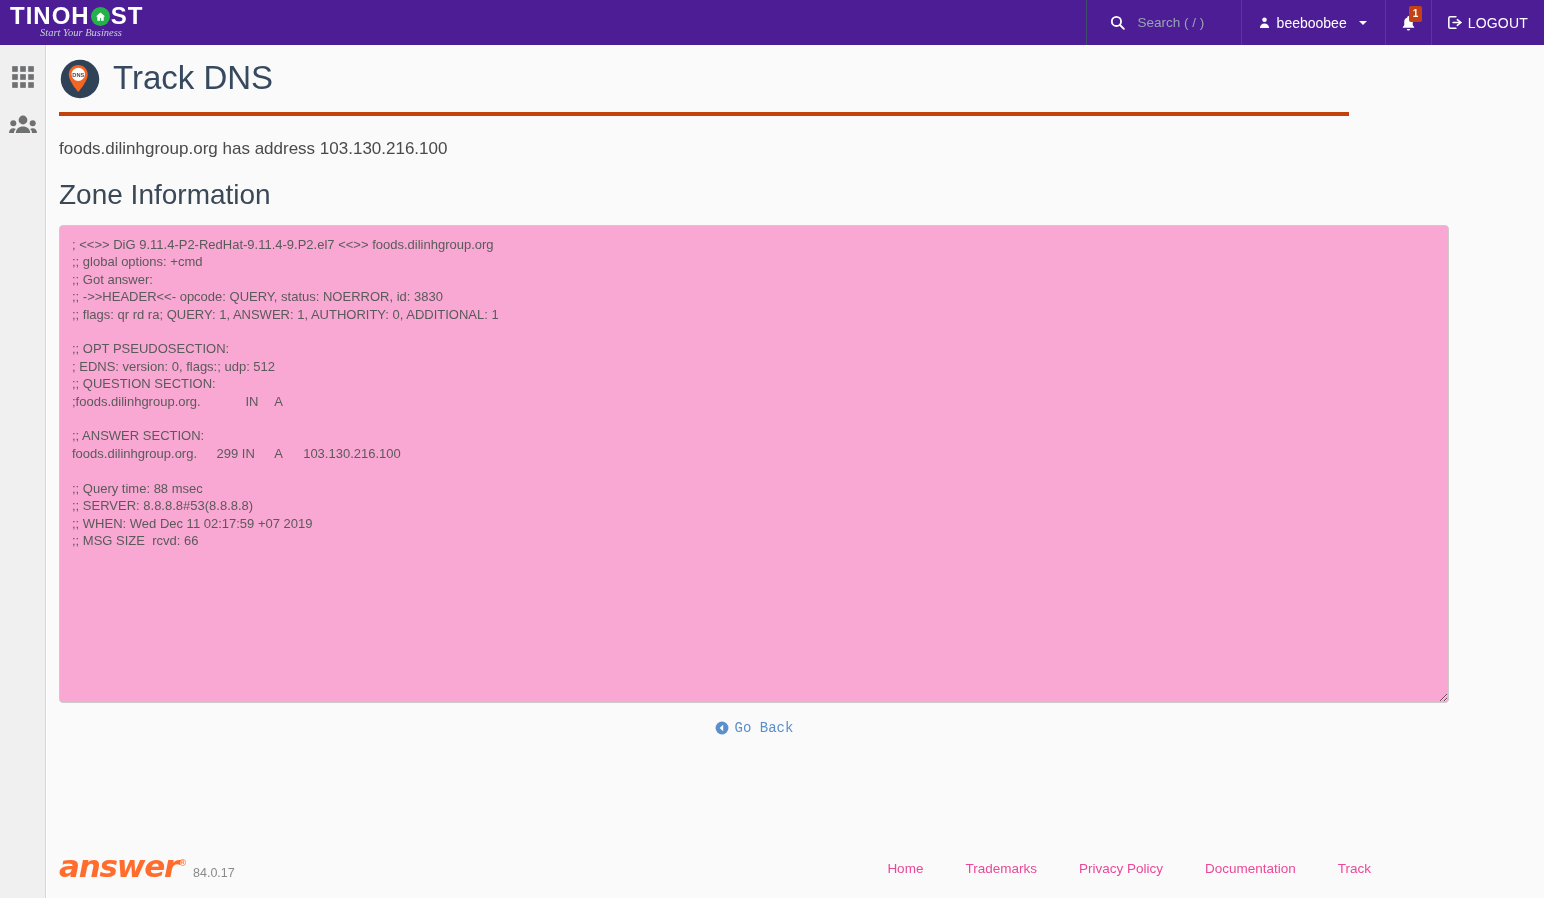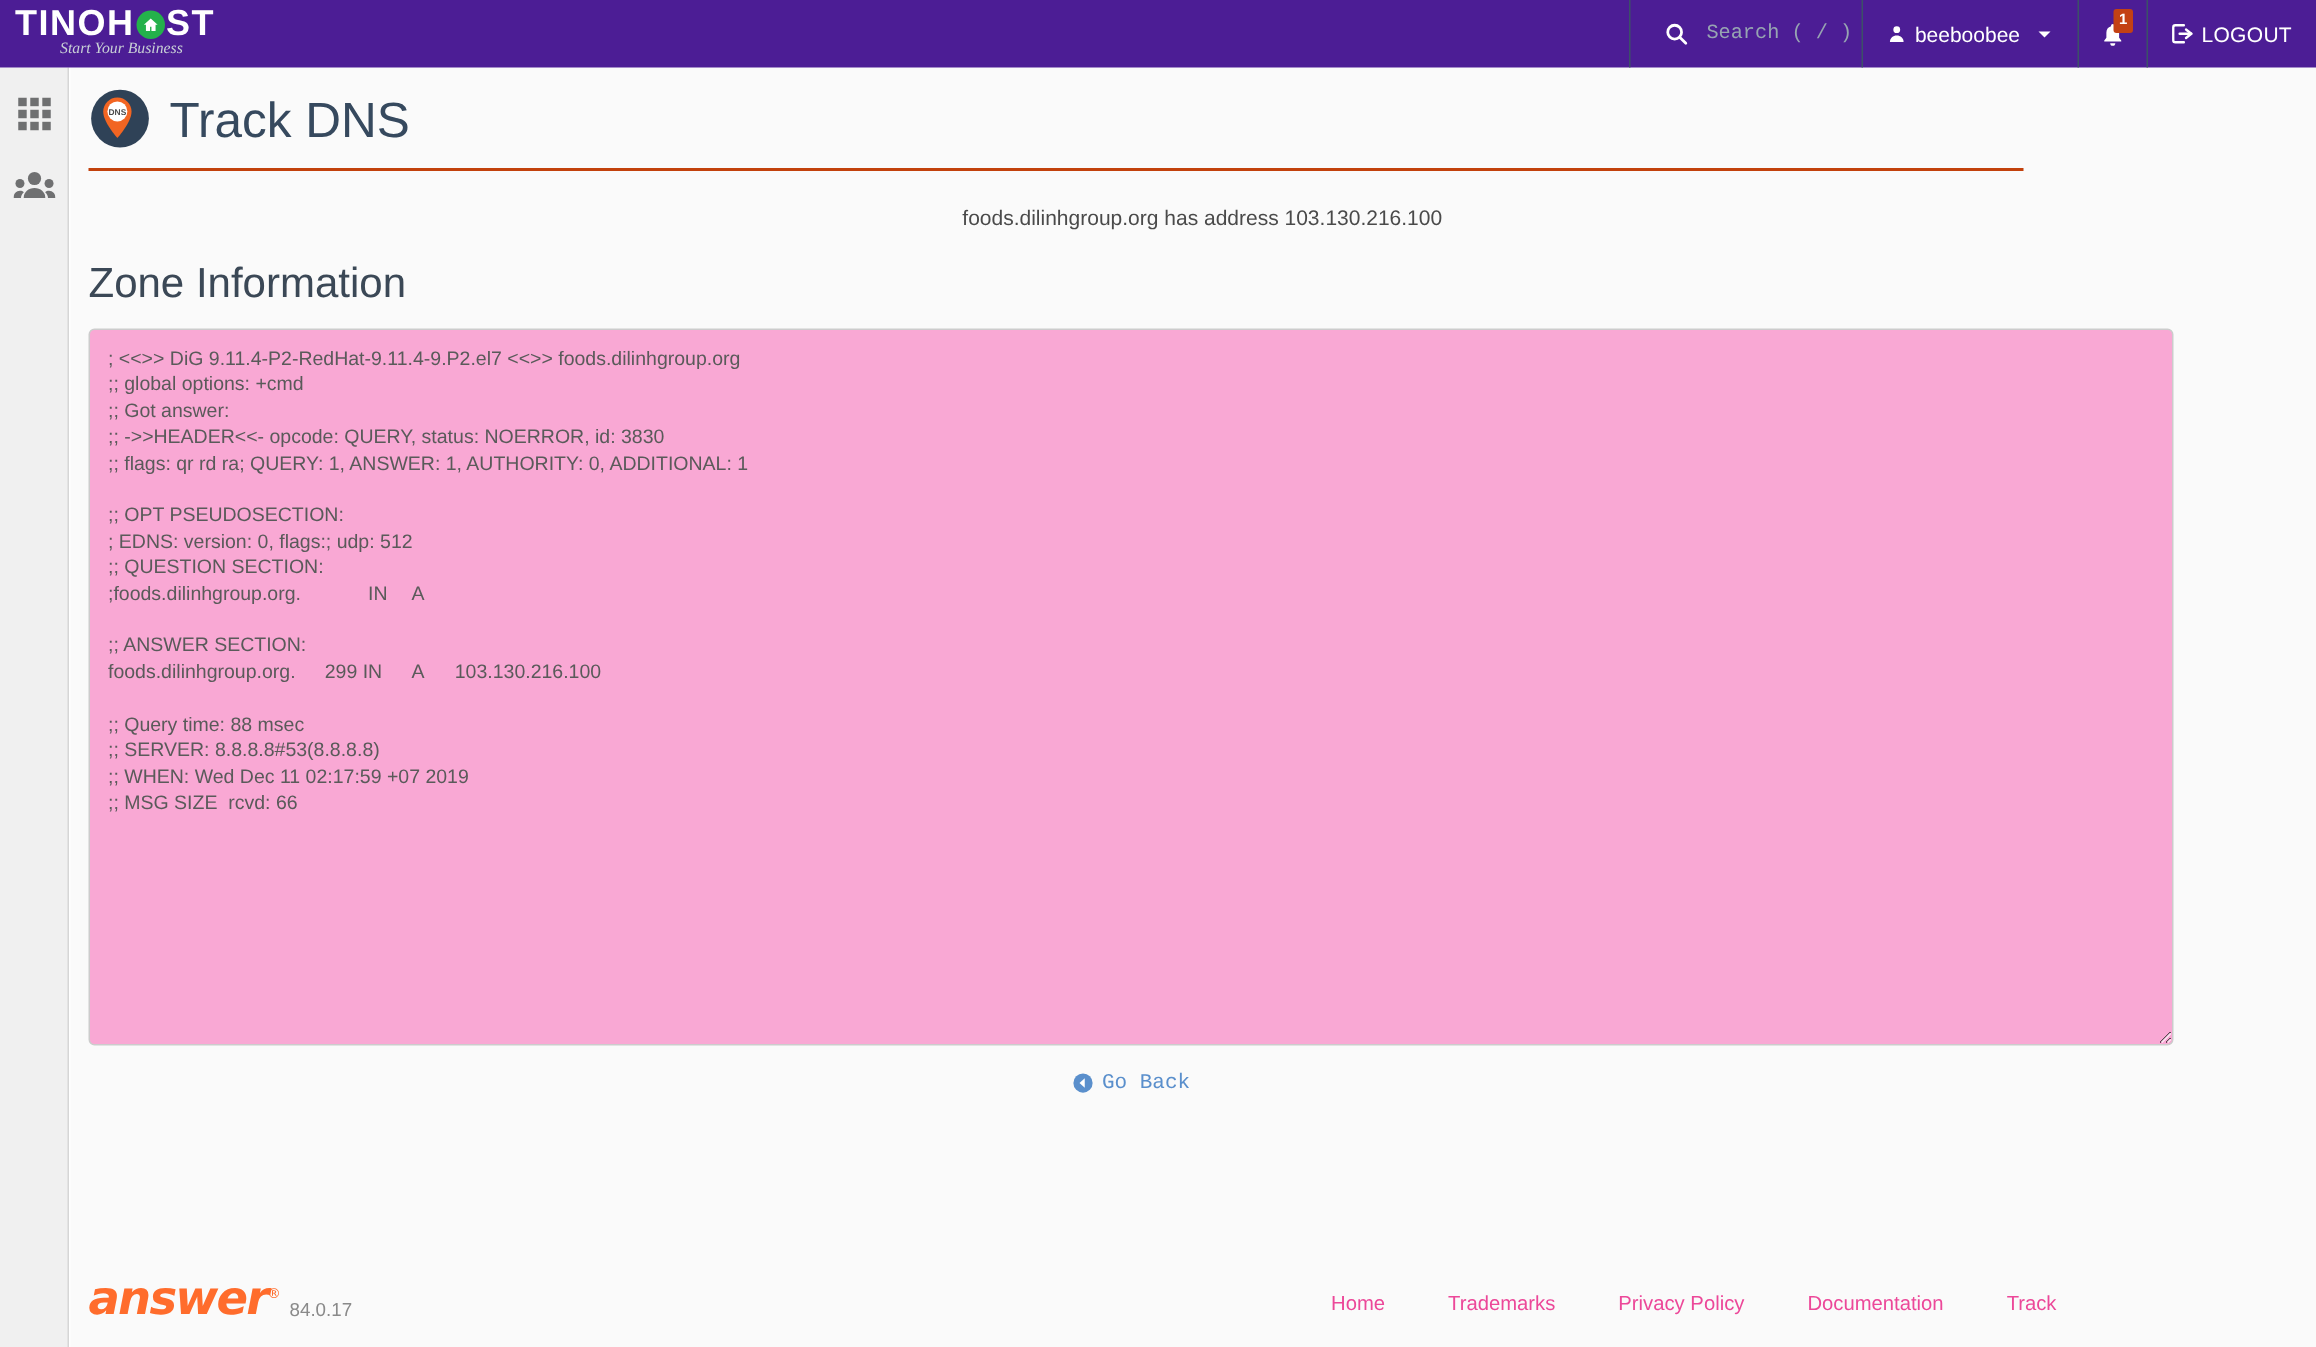--- a/index.html
+++ b/index.html
@@ -44,21 +44,21 @@
   .hdr-cell {
     display: flex; align-items: center;
     border-left: 1px solid #3c5068;
     padding: 0 16px; height: 45px;
   }
   .search-cell { width: 155px; padding-left: 22px; }
   .search-icon { margin-right: 12px; display: flex; }
   .search-input {
     background: transparent; border: 0; outline: none;
     color: #ffffff; font-size: 13.5px;
-    font-family: Liberation Mono, monospace;
+    font-family: Liberation Sans, sans-serif;
     width: 100px; padding: 0;
   }
   .search-input::placeholder { color: #97a4b2; }
 
   .user-cell { padding: 0 18px 0 16px; }
   .user-icon { margin-right: 6px; display: flex; }
   .user-name { color: #ffffff; font-size: 14px; }
   .caret {
     width: 0; height: 0; margin-left: 12px;
     border-left: 4px solid transparent;
@@ -97,32 +97,32 @@
 
   
   .main {
     position: absolute; top: 45px; left: 47px;
     width: 1497px; height: 853px;
     background: #fafafa;
   }
   .page-head {
     margin: 0 0 0 12px; padding: 13px 0 12px 0;
     width: 1290px;
-    border-bottom: 2px solid #c2410c;
-    display: flex; align-items: flex-end;
+    border-bottom: 4px solid #c2410c;
+    display: flex; align-items: flex-start;
   }
   .dns-icon { width: 42px; height: 42px; margin-right: 12px; }
   .page-title {
     font-size: 33px; color: #36495e; font-weight: normal;
     line-height: 40px; margin: 0;
   }
 
   .addr-line {
     margin: 23px 0 0 12px;
-    font-size: 14px; color: #4a4a4a; text-align: center;
+    font-size: 17px; color: #4a4a4a;
   }
   .zone-title {
     margin: 20px 12px 14px 12px;
     font-size: 28px; color: #3b4856; font-weight: normal;
   }
 
   .ta-wrap { margin-left: 12px; }
   .dig-area {
     width: 1390px; height: 478px;
     background: #f9a8d4;

